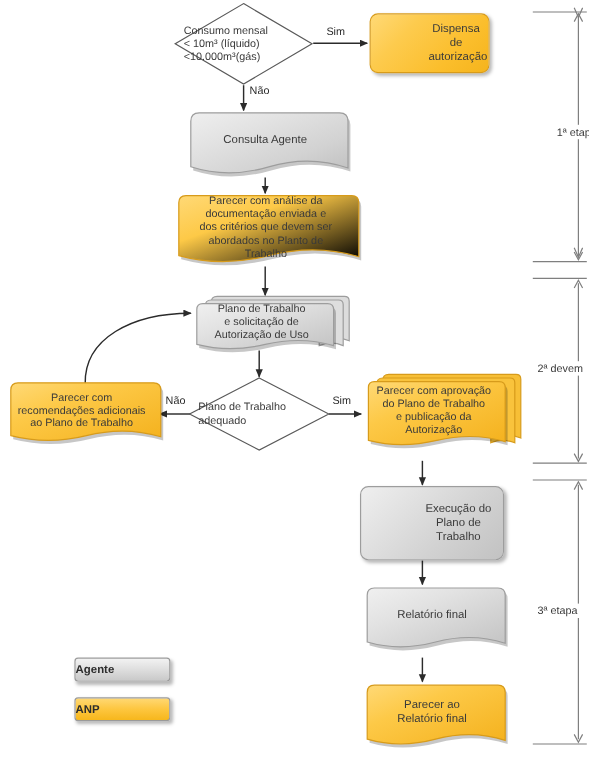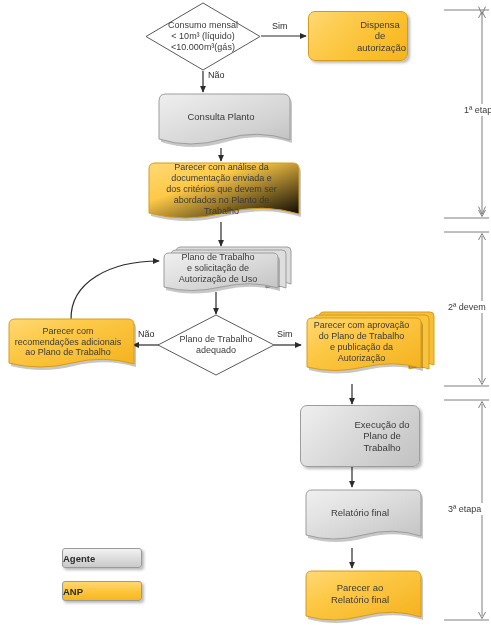--- a/index.html
+++ b/index.html
@@ -65,21 +65,21 @@
   }
   .docshape > svg{position:absolute;left:0;top:0;overflow:visible;}
   .docshape .lbl{
     position:relative;z-index:5;width:100%;
     padding:0 5px;box-sizing:border-box;white-space:pre-line;
   }
   
   .diamond{
     position:absolute;
     display:flex;align-items:center;justify-content:center;
-    text-align:center;color:#3a3a3a;line-height:1.22;
+    color:#3a3a3a;line-height:1.22;
   }
   .diamond > svg{position:absolute;left:0;top:0;}
   .diamond .lbl{position:relative;z-index:5;width:86%;white-space:pre-line;}
 
   .edge-label{
     position:absolute;
     color:#2b2b2b;
     background:transparent;
     white-space:nowrap;
     z-index:6;
@@ -192,21 +192,21 @@
                Q106,36 72,46 Q38,56 7,46 Z" fill="url(#gq)" stroke="#9d9d9d" stroke-width="1"></path>
       <defs>
         <linearGradient id="gq" x1="0" y1="0" x2="1" y2="1">
           <stop offset="0%" stop-color="#efefef"></stop>
           <stop offset="30%" stop-color="#e3e3e3"></stop>
           <stop offset="70%" stop-color="#d2d2d2"></stop>
           <stop offset="100%" stop-color="#c0c0c0"></stop>
         </linearGradient>
       </defs>
     </svg>
-    <span class="lbl" style="margin-top:-8px;">Consulta Planto</span>
+    <span class="lbl" style="margin-top:-8px;">Consulta Agente</span>
   </div>
 
   <div class="docshape" style="left:143px;top:162px;width:157px;height:60px;font-size:9px;">
     <svg width="161" height="68" viewBox="0 0 161 68">
       <path d="M6,7 Q6,1 12,1 L150,1 Q156,1 156,7 L156,52
                Q120,41 81,51 Q42,61 6,51 Z" fill="rgba(0,0,0,.22)" transform="translate(2,3)"></path>
       <path d="M6,7 Q6,1 12,1 L150,1 Q156,1 156,7 L156,52
                Q120,41 81,51 Q42,61 6,51 Z" fill="url(#yq)" stroke="#d79b1b" stroke-width="1"></path>
       <defs>
         <linearGradient id="yq" x1="0" y1="0" x2="1" y2="1">

